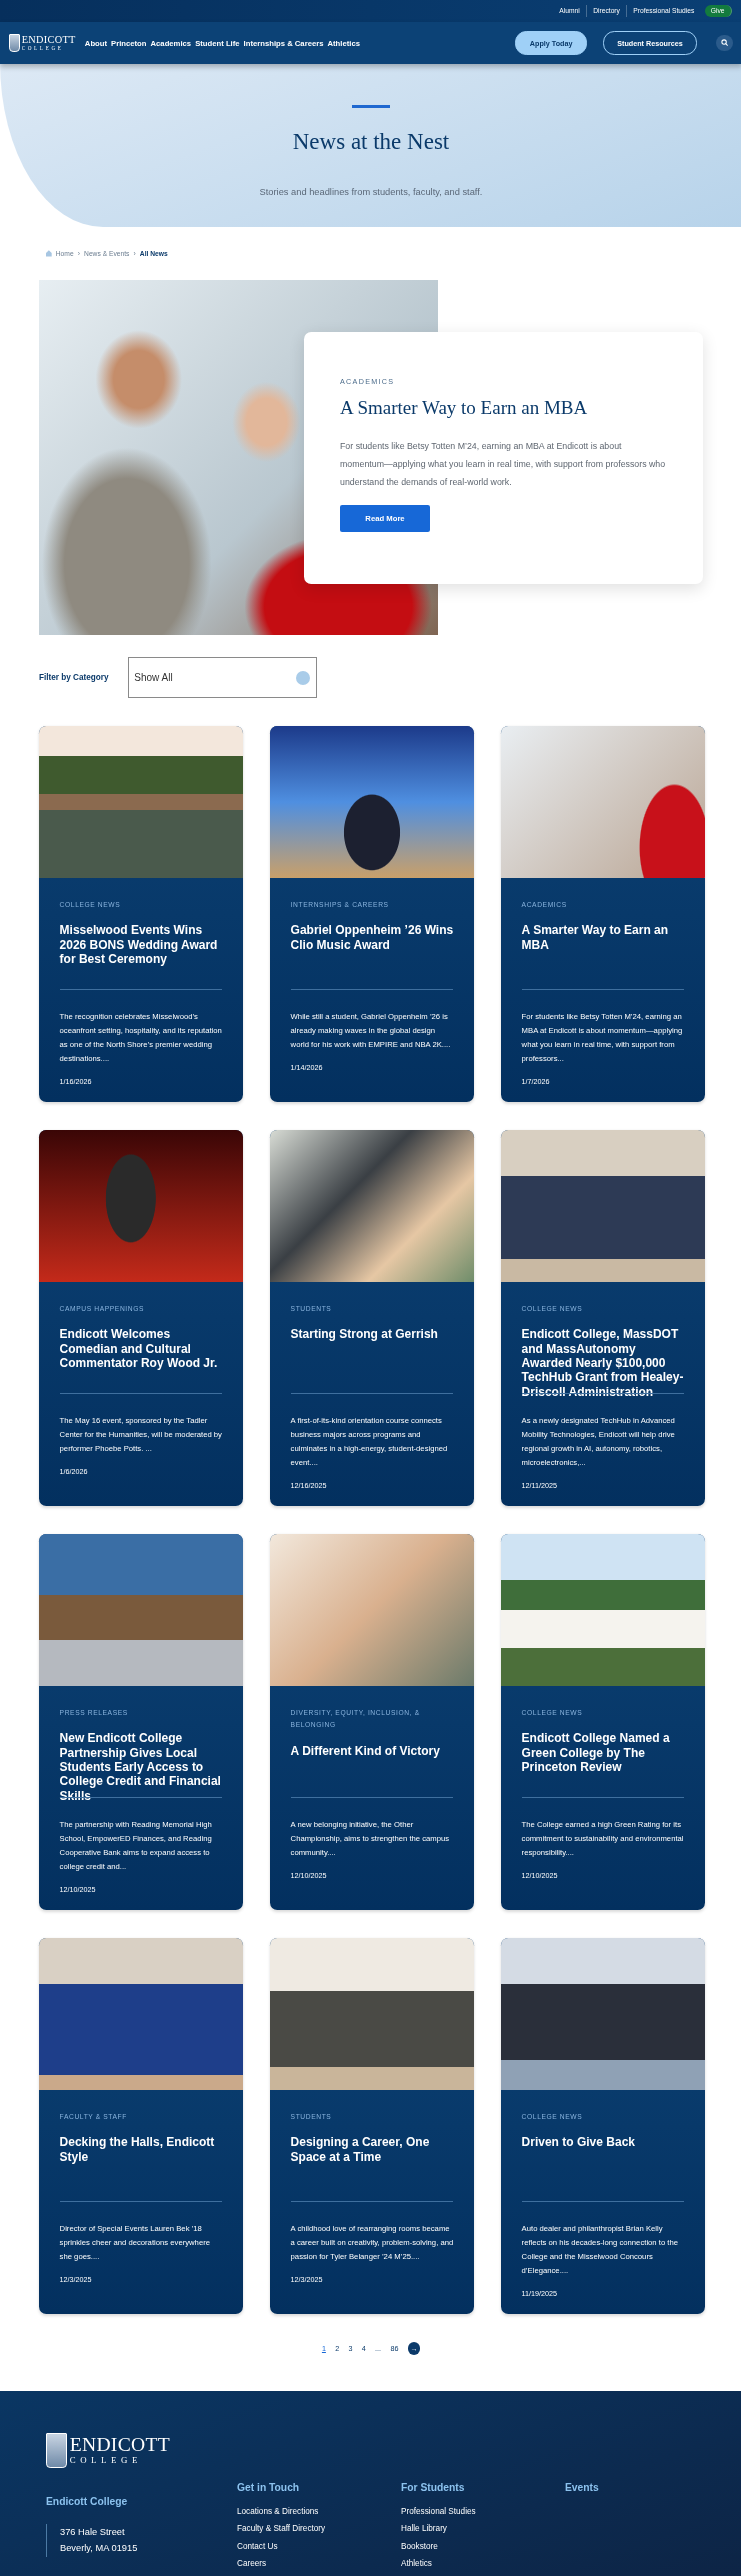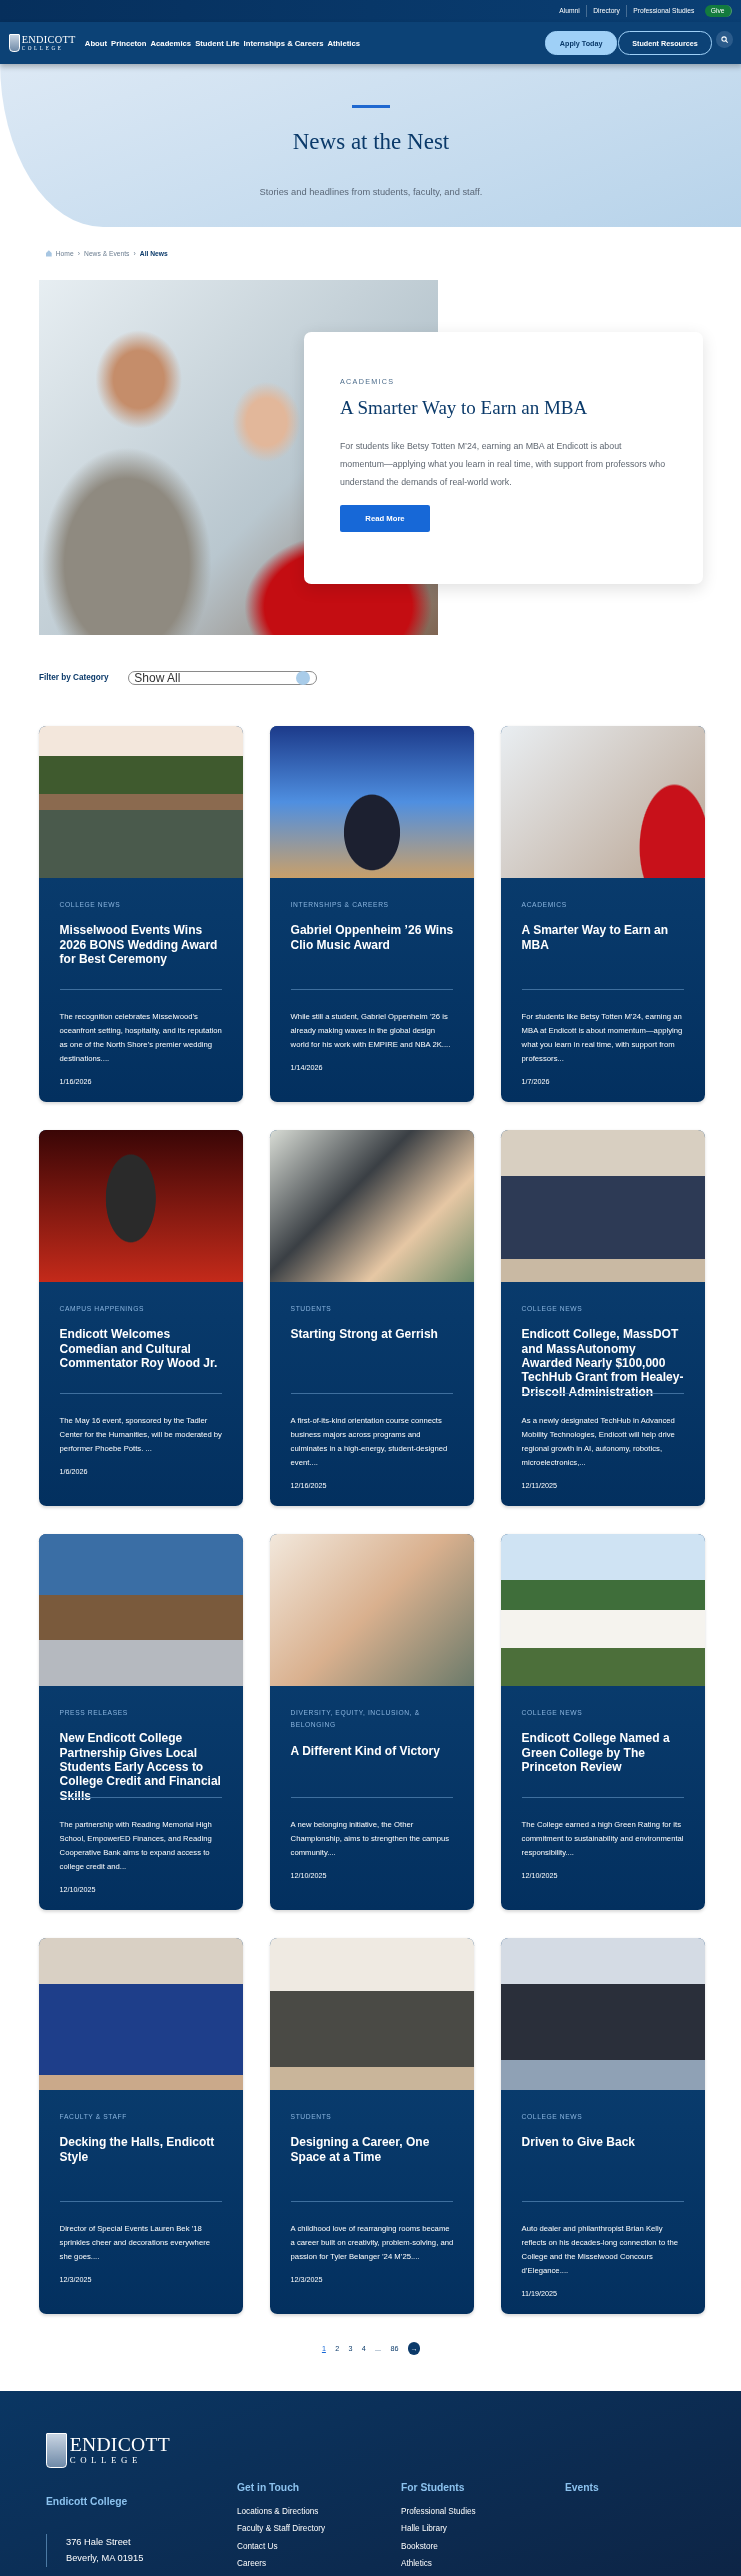--- a/index.html
+++ b/index.html
@@ -12,21 +12,21 @@
 .give{background:#137b3e;color:#fff;border-radius:8.2px;padding:2.6px 9.3px;font-size:6.7px;margin-left:4.1px}
 
 .mainnav{height:42px;background:#0c4276;display:flex;align-items:center;padding:0 9.3px 0 9.3px;box-shadow:0 3.1px 5.2px rgba(0,0,0,.25);position:relative;z-index:2}
 .logo{display:flex;align-items:center;gap:2.1px;color:#fff;margin-right:9.3px}
 .crest{width:10.3px;height:17.5px;border:0.8px solid #fff;border-radius:1px 1px 4.1px 4.1px;background:linear-gradient(#c9d5e3,#6f8aa8)}
 .logo-text{display:flex;flex-direction:column;line-height:1}
 .logo-text .big{font-family:"Liberation Serif",serif;font-size:10.3px;letter-spacing:0.3px}
 .logo-text .small{font-family:"Liberation Serif",serif;font-size:5.2px;letter-spacing:2.6px;margin-top:1.5px}
 .navlinks{display:flex;gap:4px}
 .navlinks a{color:#fff;font-weight:bold;font-size:7.7px}
-.navright{margin-left:auto;display:flex;gap:1px}
+.navright{margin-left:auto;display:flex;align-items:center;gap:16px}
 .btn-apply{background:#9fd0f7;color:#0b3a6a;font-weight:bold;font-size:7.2px;border-radius:11.3px;padding:6.2px 13.4px;border:1px solid #9fd0f7}
 .btn-res{border:1px solid #9fd0f7;color:#fff;font-weight:bold;font-size:7.2px;border-radius:11.3px;padding:6.2px 13.4px}
 .searchbtn{width:16.5px;height:16.5px;border-radius:50%;background:#2b5b8b;display:flex;align-items:center;justify-content:center;margin-left:3.1px}
 
 .hero{position:relative;height:165px;background:linear-gradient(160deg,#dde9f5,#b7d3ea);border-bottom-left-radius:103px 165px;margin-top:-2.1px;text-align:center;padding-top:43px}
 .hero .bar{width:38px;height:2.6px;background:#1f68d0;margin:0 auto 21.6px}
 .hero h1{font-family:"Liberation Serif",serif;font-weight:normal;font-size:23px;color:#0b3a6a}
 .hero p{margin-top:32px;font-size:9.3px;color:#5b6878}
 
 .crumbs{padding:23px 0 0 46px;font-size:6.7px;color:#6b7d90;display:flex;align-items:center;gap:4.1px}
@@ -41,21 +41,21 @@
 radial-gradient(ellipse 113px 155px at 22% 80%,#8f8a80 0 55%,transparent 75%),
 linear-gradient(135deg,#e7eef2,#b9c7cf 60%,#7f6552)}
 .feat-card{position:absolute;left:304px;top:52px;width:399px;height:252px;background:#fff;border-radius:7.2px;box-shadow:0 4.1px 15.5px rgba(0,0,0,.12);padding:45px 36px 0 36px}
 .feat-cat{font-size:7.2px;letter-spacing:1.3px;color:#4b6b8a}
 .feat-title{font-family:"Liberation Serif",serif;font-weight:normal;font-size:19px;color:#0b3a6a;margin-top:11.3px}
 .feat-excerpt{margin-top:17.5px;font-size:8.8px;line-height:18px;color:#5e6670}
 .read-more{display:inline-block;margin-top:14.4px;background:#1768d7;color:#fff;font-weight:bold;font-size:7.7px;border-radius:2.1px;width:90px;text-align:center;line-height:27px}
 
 .filter{display:flex;align-items:center;padding:0 0 0 39px;margin-top:11.3px;height:31px}
 .filter label{font-weight:bold;color:#0b3a6a;font-size:8.2px;margin-right:19px}
-.select{width:189px;height:14px;border:0.5px solid #8a8a8a;border-radius:8px;display:flex;align-items:center;justify-content:space-between;padding:0 5.2px 0 5.7px;font-size:12px;color:#333}
+.select{width:189px;height:41px;border:0.5px solid #8a8a8a;border-radius:0;display:flex;align-items:center;justify-content:space-between;padding:0 5.2px 0 5.7px;font-size:10px;color:#333}
 .select .dot{width:14.4px;height:14.4px;border-radius:50%;background:#a9cce9}
 
 .grid{display:grid;grid-template-columns:repeat(3,204px);column-gap:27px;row-gap:28px;padding:0 0 0 39px;margin-top:33px}
 .card{height:376px;border-radius:7.2px;overflow:hidden;background:linear-gradient(#0d4275,#03305f);display:flex;flex-direction:column;box-shadow:0 1.5px 3.1px rgba(0,0,0,.15)}
 .card .img{height:152px;flex:0 0 152px}
 .card .body{padding:20.6px 20.6px 0 20.6px;color:#fff;flex:1;display:flex;flex-direction:column}
 .card .cat{font-size:6.7px;letter-spacing:0.6px;color:#8ab4de;line-height:12.4px}
 .card .title{font-size:12px;font-weight:bold;line-height:14.4px;margin-top:12px}
 .card .head{height:90px}
 .card .rule{height:0.5px;background:#3f6f9e;margin-bottom:20.6px}
@@ -68,21 +68,21 @@
 
 .footer{margin-top:36px;background:linear-gradient(160deg,#0a3663,#0d2445 70%,#0c1c35);color:#fff;padding:42px 46px 0 46px;height:391px;position:relative}
 .f-logo{display:flex;align-items:center;gap:3.1px}
 .f-logo .crest{width:20.6px;height:35px}
 .f-logo .big{font-size:19.6px}
 .f-logo .small{font-size:8.8px;letter-spacing:4.6px}
 .f-cols{display:grid;grid-template-columns:191px 164px 164px 164px;margin-top:28px}
 .f-h{color:#8cc2ee;font-weight:bold;font-size:10.3px}
 .f-col a{display:block;font-size:8.2px;line-height:17.5px}
 .f-col .links{margin-top:9.3px}
-.addr{border-left:1.5px solid #4c7aa4;padding-left:19px;margin-top:27px;font-size:9.3px;line-height:16.5px}
+.addr{border-left:1.5px solid #4c7aa4;padding-left:13px;margin-top:17px;font-size:9.3px;line-height:16.5px}
 .phones{margin-top:14.4px;font-size:7.7px;line-height:14.4px}
 .f-col.shift{margin-top:-13.4px}
 </style>
 </head>
 <body>
 
 <div class="utility">
   <a href="#">Alumni</a>
   <a href="#">Directory</a>
   <a href="#" class="nob">Professional Studies</a>

